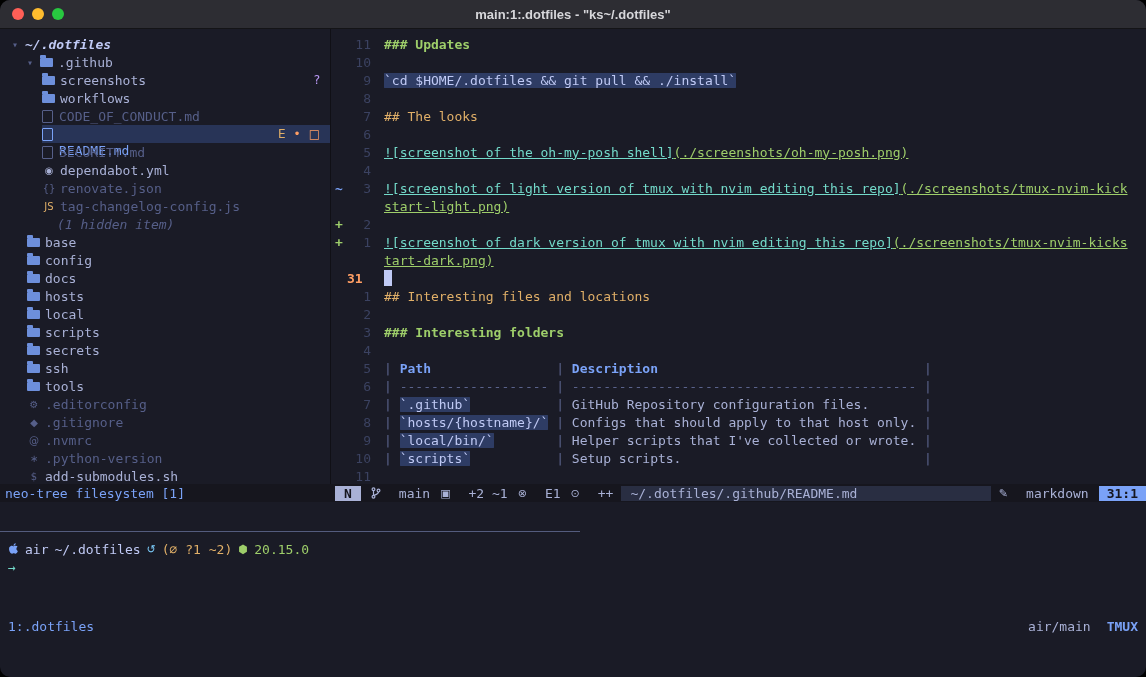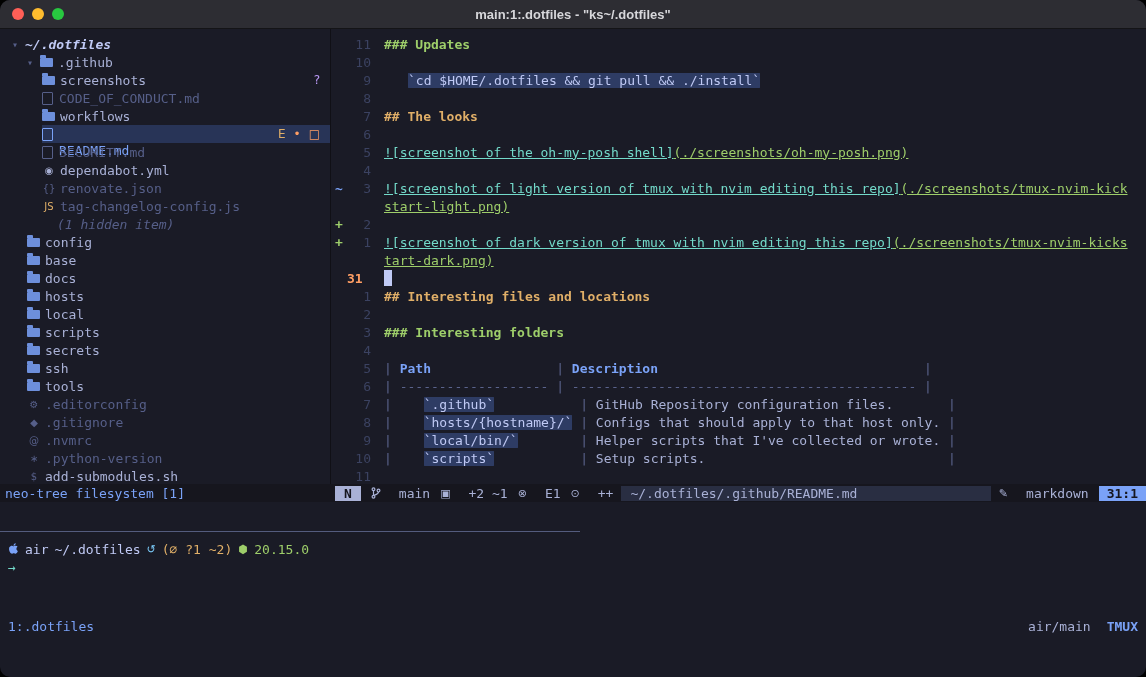--- a/index.html
+++ b/index.html
@@ -36,23 +36,23 @@
   .lbl.hidden{color:var(--dim);font-style:italic;}
   .badges{margin-left:auto;display:flex;gap:8px;padding-right:10px;font-size:12px;font-family:"DejaVu Sans",sans-serif;}
   
   .eline{display:flex;height:18px;align-items:center;}
   .sgn{width:16px;text-align:center;flex:none;font-weight:bold;}
   .sgn-add{color:var(--green);}
   .sgn-chg{color:var(--blue);}
   .lnum{width:24px;text-align:right;color:var(--gutter);flex:none;}
   .lnum-cur{text-align:left;color:var(--orange);font-weight:bold;}
   .etext{padding-left:13px;white-space:pre;flex:1;overflow:hidden;}
-  .h2{color:var(--yellow);font-weight:bold;text-align:center;}
+  .h2{color:var(--yellow);font-weight:normal;text-align:center;}
   .h3{color:var(--green);font-weight:bold;}
-  .code,.codecell{background:var(--code_bg);color:var(--white);border-radius:2px;padding:1px 0;margin-left:24px;}
+  .code,.codecell{background:var(--code_bg);color:var(--white);border-radius:2px;padding:1px 0;}
   .mdalt{color:var(--teal);text-decoration:underline;}
   .mdurl{color:var(--green);text-decoration:underline;}
   .pipe,.dash{color:#5a638c;}
   .th{color:var(--blue);font-weight:bold;}
   .cell,.plain{color:var(--fg);}
   .cursor{display:inline-block;width:8px;height:16px;background:var(--white);vertical-align:-3px;}
   
   .statusrow{height:18px;display:flex;background:var(--bg_dark);align-items:stretch;}
   .neotree-status{width:330px;flex:none;display:flex;align-items:center;padding-left:5px;color:var(--blue);}
   .lualine{flex:1;display:flex;align-items:center;min-width:0;}
@@ -112,29 +112,29 @@
             <span class="ico-folder" style="background: rgb(109, 143, 219);"></span>
             <span class="lbl norm">screenshots</span>
             <span class="badges">
               <span style="color: rgb(187, 154, 247);">?</span>
             </span>
           </span>
         </div>
         <div class="trow">
           <span class="ind" style="width: 42px;"></span>
           <span class="rowbody">
+            <span class="ico-folder" style="background: rgb(109, 143, 219);"></span>
+            <span class="lbl norm">workflows</span>
+          </span>
+        </div>
+        <div class="trow">
+          <span class="ind" style="width: 42px;"></span>
+          <span class="rowbody">
             <span class="ico-file" style="color: rgb(86, 95, 137);"></span>
             <span class="lbl dim">CODE_OF_CONDUCT.md</span>
-          </span>
-        </div>
-        <div class="trow">
-          <span class="ind" style="width: 42px;"></span>
-          <span class="rowbody">
-            <span class="ico-folder" style="background: rgb(109, 143, 219);"></span>
-            <span class="lbl norm">workflows</span>
           </span>
         </div>
         <div class="trow sel">
           <span class="ind" style="width: 42px;"></span>
           <span class="rowbody">
             <span class="ico-file" style="color: rgb(122, 162, 247);"></span>
             <span class="lbl sel">README.md</span>
             <span class="badges">
               <span style="color: rgb(224, 175, 104);">E</span>
               <span style="color: rgb(255, 158, 100);">•</span>
@@ -174,28 +174,28 @@
           <span class="ind" style="width: 42px;"></span>
           <span class="rowbody">
             <span class="ico-none"></span>
             <span class="lbl hidden">(1 hidden item)</span>
           </span>
         </div>
         <div class="trow">
           <span class="ind" style="width: 27px;"></span>
           <span class="rowbody">
             <span class="ico-folder" style="background: rgb(109, 143, 219);"></span>
+            <span class="lbl norm">base</span>
+          </span>
+        </div>
+        <div class="trow">
+          <span class="ind" style="width: 27px;"></span>
+          <span class="rowbody">
+            <span class="ico-folder" style="background: rgb(109, 143, 219);"></span>
             <span class="lbl norm">config</span>
-          </span>
-        </div>
-        <div class="trow">
-          <span class="ind" style="width: 27px;"></span>
-          <span class="rowbody">
-            <span class="ico-folder" style="background: rgb(109, 143, 219);"></span>
-            <span class="lbl norm">base</span>
           </span>
         </div>
         <div class="trow">
           <span class="ind" style="width: 27px;"></span>
           <span class="rowbody">
             <span class="ico-folder" style="background: rgb(109, 143, 219);"></span>
             <span class="lbl norm">docs</span>
           </span>
         </div>
         <div class="trow">

